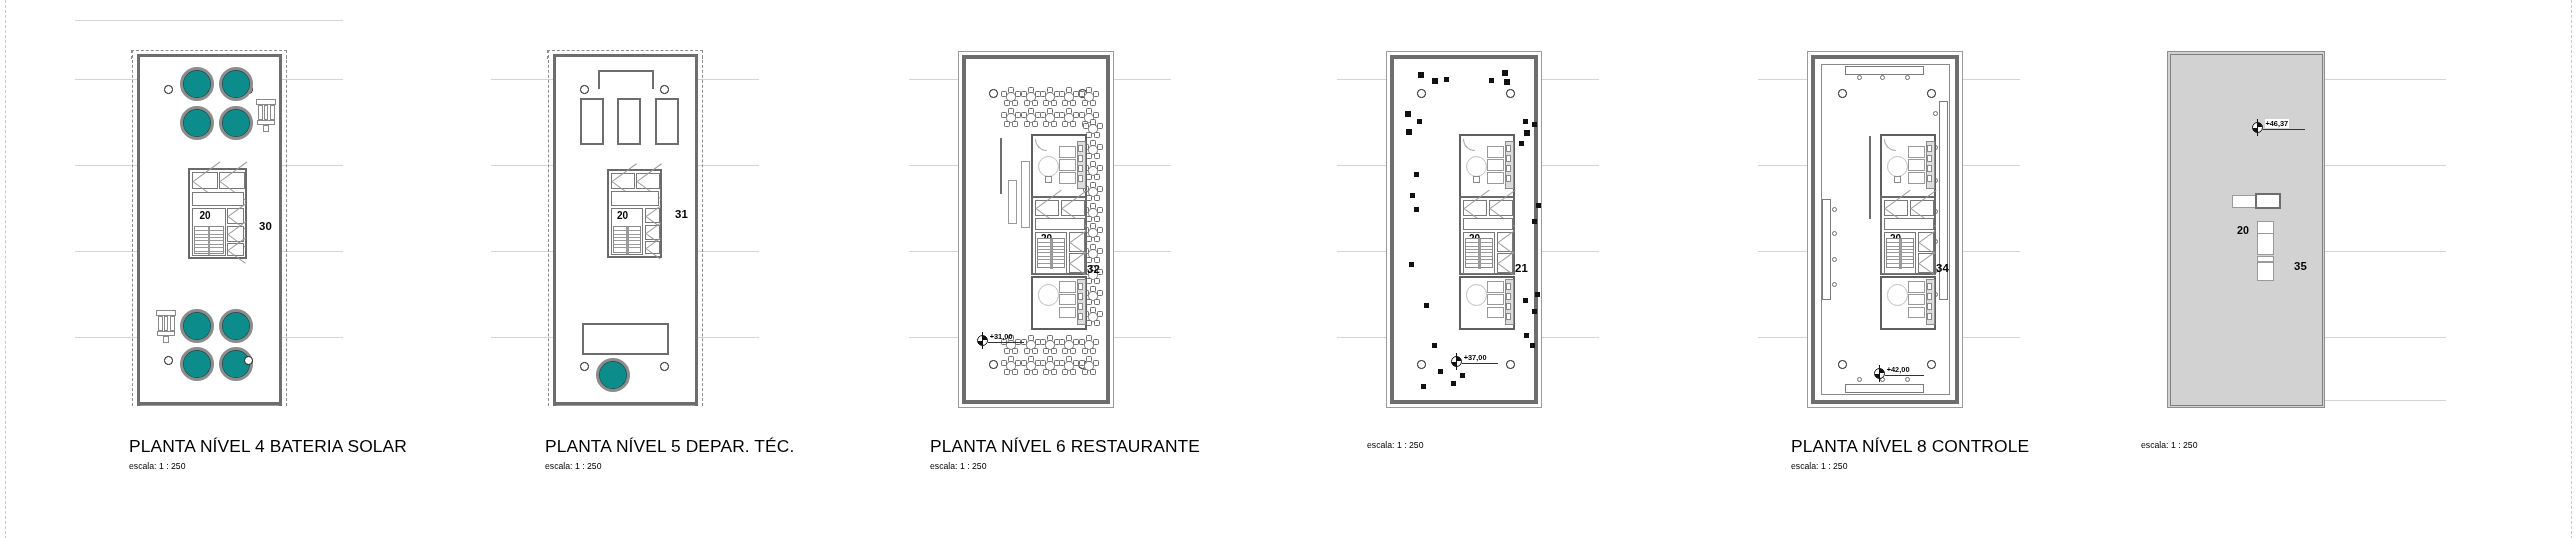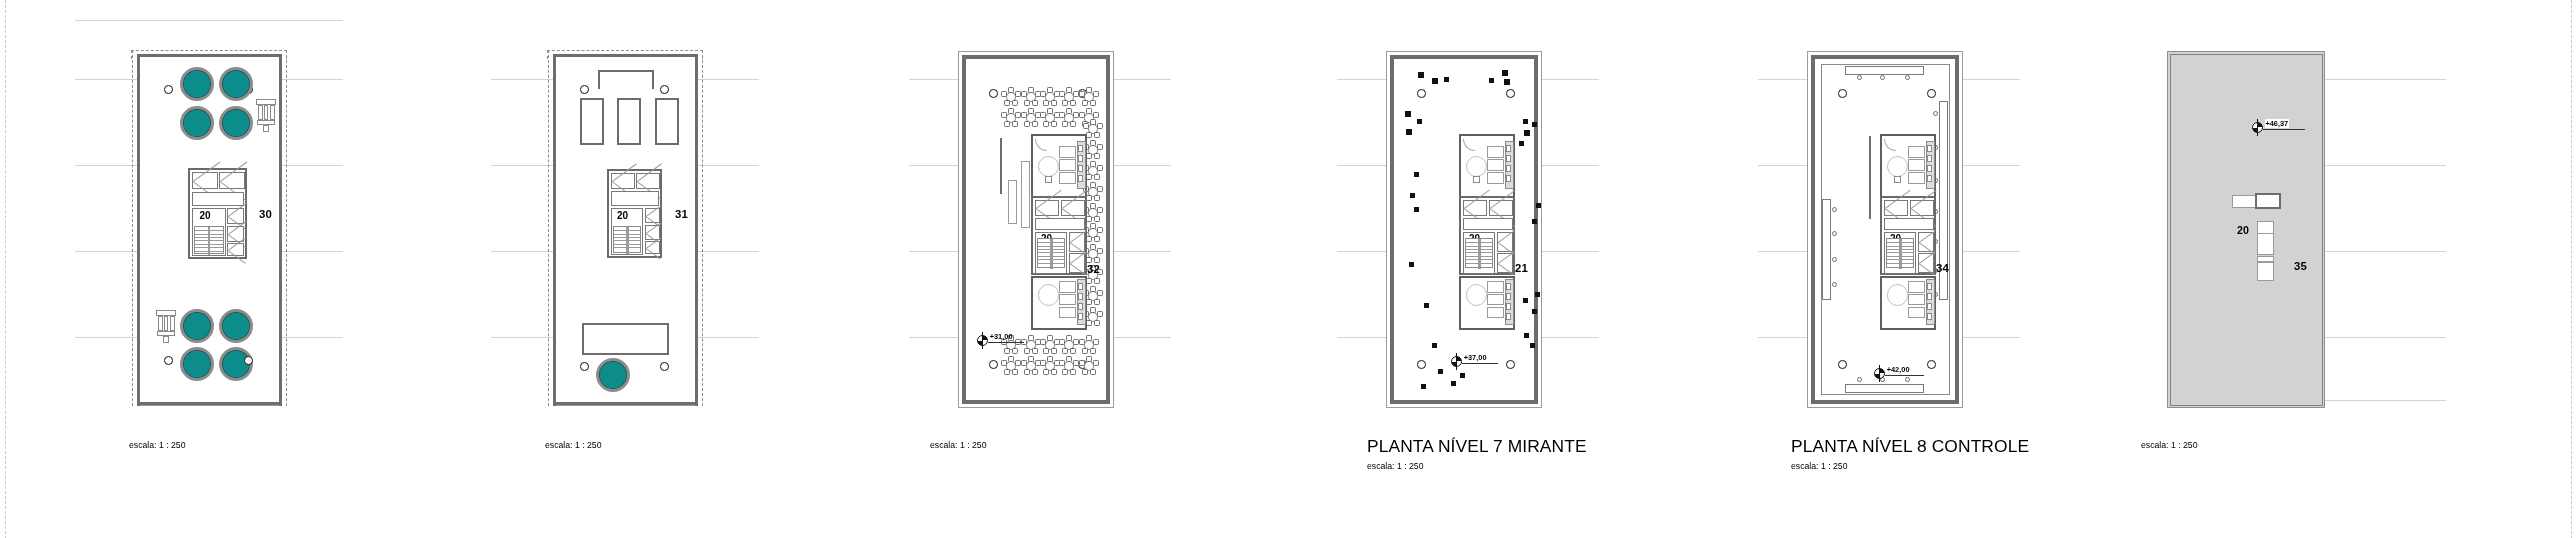--- a/index.html
+++ b/index.html
@@ -369,40 +369,41 @@
             <div class="tread" style="top:6.7px;"></div>
           <div class="tread" style="top:10px;"></div>
             <div class="tread" style="top:13.4px;"></div>
           <div class="tread" style="top:17px;"></div>
             <div class="tread" style="top:20px;"></div>
           <div class="tread" style="top:23.5px;"></div>
           <div class="stair-spine" style="left:12.7px;top:0;width:2.7px;height:28px;"></div>
         </div>
       </div>
 
-      <div class="room-num" style="left:259px;top:208px;">30</div>
+      <div class="room-num" style="left:259px;top:220px;">30</div>
 
       <div class="machine" style="left:156px;top:310px;width:20px;height:35px;">
         <div class="mbox" style="left:0;top:0;width:20px;height:6px;"></div>
         <div class="mbox" style="left:2px;top:6px;width:4.7px;height:14.8px;"></div>
         <div class="mbox" style="left:8px;top:6px;width:4px;height:14.8px;"></div>
         <div class="mbox" style="left:14px;top:6px;width:4.7px;height:14.8px;"></div>
         <div class="mbox" style="left:1.3px;top:21px;width:17.4px;height:4.7px;"></div>
         <div class="mbox" style="left:6.7px;top:25.5px;width:6.7px;height:7.4px;"></div>
       </div>
 
       <div class="tank" style="left:180px;top:309px;width:34px;height:34px;"></div>
       <div class="tank" style="left:219px;top:309px;width:34px;height:34px;"></div>
       <div class="tank" style="left:180px;top:347px;width:34px;height:34px;"></div>
       <div class="tank" style="left:219px;top:347px;width:34px;height:34px;"></div>
       <div class="col-circle" style="left:164px;top:356px;"></div>
       <div class="col-circle" style="left:244px;top:356px;"></div>
     </div>
 
     <div class="caption">
+      <div class="caption-title" style="padding-left:129px;">PLANTA  NÍVEL 4 BATERIA SOLAR</div>
       <div class="caption-scale" style="padding-left:129px;">escala: 1 : 250</div>
     </div>
   </div>
 
   <div class="plan-block" style="left:416px;">
     <div class="plan-canvas">
 
       <div class="grid-h" style="left:75px;top:79px;width:268px;"></div>
       <div class="grid-h" style="left:75px;top:165px;width:268px;"></div>
       <div class="grid-h" style="left:75px;top:251px;width:268px;"></div>
@@ -448,20 +449,21 @@
 
       <div class="room-num" style="left:259px;top:208px;">31</div>
 
       <div class="rect-room" style="left:166px;top:323px;width:87px;height:32px;"></div>
       <div class="col-circle" style="left:164px;top:362px;"></div>
       <div class="col-circle" style="left:244px;top:362px;"></div>
       <div class="tank" style="left:180px;top:358px;width:34px;height:34px;"></div>
     </div>
 
     <div class="caption">
+      <div class="caption-title" style="padding-left:129px;">PLANTA  NÍVEL 5 DEPAR. TÉC.</div>
       <div class="caption-scale" style="padding-left:129px;">escala: 1 : 250</div>
     </div>
   </div>
 
   <div class="plan-block" style="left:828px;">
     <div class="plan-canvas">
 
       <div class="grid-h" style="left:81px;top:79px;width:262px;"></div>
       <div class="grid-h" style="left:81px;top:165px;width:262px;"></div>
       <div class="grid-h" style="left:81px;top:251px;width:262px;"></div>
@@ -783,20 +785,21 @@
 
       <div class="level-marker" style="left:149px;top:335px;">
         <div class="tgt"></div>
         <div class="tick-v"></div>
         <div class="lead" style="width:36px;"></div>
         <div class="lvl-txt">+31,00</div>
       </div>
     </div>
 
     <div class="caption">
+      <div class="caption-title" style="padding-left:102px;">PLANTA  NÍVEL 6 RESTAURANTE</div>
       <div class="caption-scale" style="padding-left:102px;">escala: 1 : 250</div>
     </div>
   </div>
 
   <div class="plan-block" style="left:1256px;">
     <div class="plan-canvas">
 
       <div class="grid-h" style="left:81px;top:79px;width:262px;"></div>
       <div class="grid-h" style="left:81px;top:165px;width:262px;"></div>
       <div class="grid-h" style="left:81px;top:251px;width:262px;"></div>
@@ -904,21 +907,20 @@
 
       <div class="level-marker" style="left:195px;top:356px;">
         <div class="tgt"></div>
         <div class="tick-v"></div>
         <div class="lead" style="width:36px;"></div>
         <div class="lvl-txt">+37,00</div>
       </div>
     </div>
 
     <div class="caption">
-      <div class="caption-title" style="padding-left:111px;">PLANTA  NÍVEL 7 MIRANTE</div>
       <div class="caption-scale" style="padding-left:111px;">escala: 1 : 250</div>
     </div>
   </div>
 
   <div class="plan-block" style="left:1677px;">
     <div class="plan-canvas">
 
       <div class="grid-h" style="left:81px;top:79px;width:262px;"></div>
       <div class="grid-h" style="left:81px;top:165px;width:262px;"></div>
       <div class="grid-h" style="left:81px;top:251px;width:262px;"></div>

